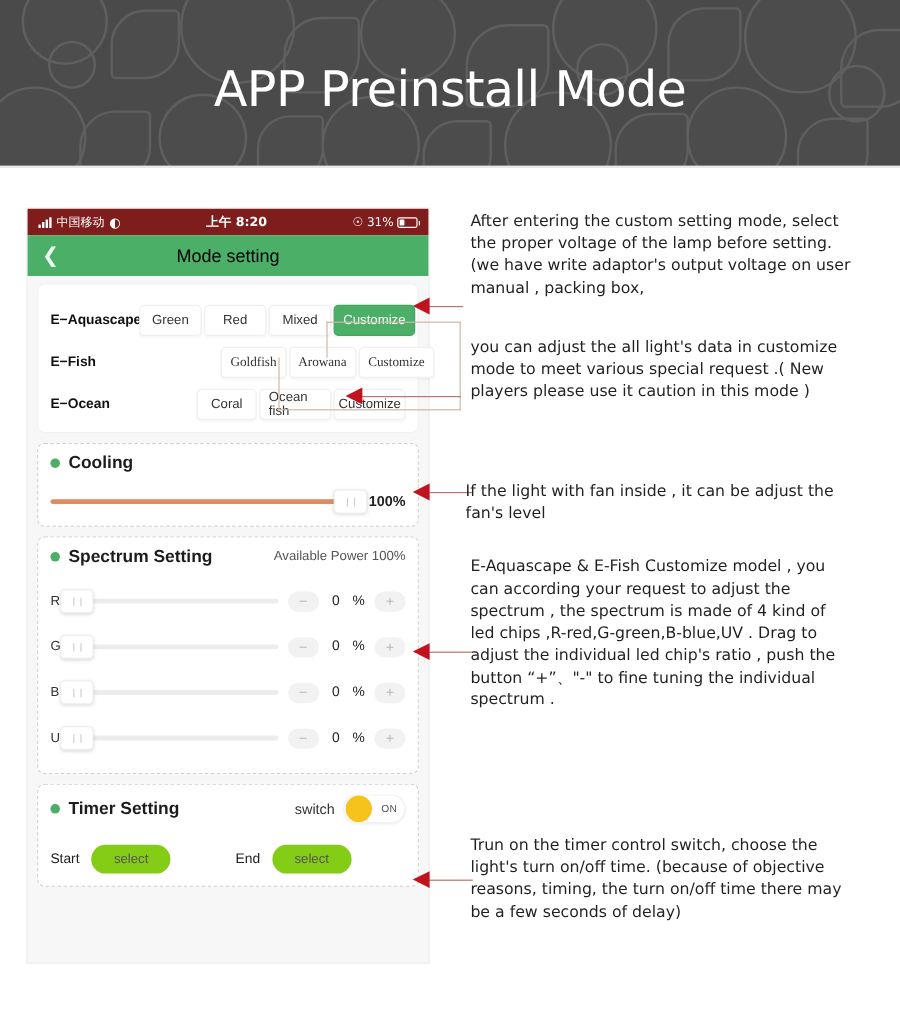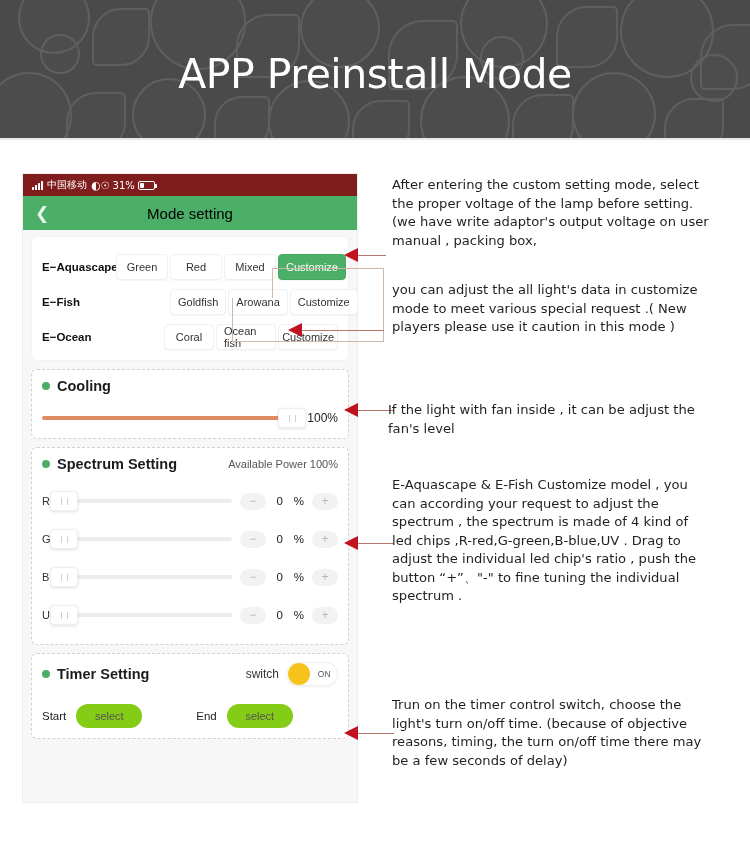--- a/index.html
+++ b/index.html
@@ -131,21 +131,21 @@
     display:flex; align-items:center; justify-content:center;
     font-size:11px; color:#333;
     background:#ffffff; border:1px solid #f0f0f0;
     border-radius:4px; padding:0 7px; cursor:pointer;
     box-shadow:0 1px 1px rgba(0,0,0,0.035);
   }
   .chip.selected {
     background:#4caf68; color:#ffffff; border-color:#43a75e;
   }
   .mode-row.r1 .chip { min-width:52px; }
-  .mode-row.r2 .mode-btns { margin-left:54px; }
+  .mode-row.r2 .mode-btns { margin-left:68px;font-family:Liberation Serif, serif; }
   .mode-row.r3 .mode-btns { margin-left:48px; }
 
   
   .slider-row { display:flex; align-items:center; margin-top:14px; }
   .track-wrap { position:relative; flex:1; height:20px; display:flex; align-items:center; }
   .track {
     height:4px; width:100%; background:#ececec; border-radius:2px; position:relative;
   }
   .track .fill {
     position:absolute; left:0; top:0; height:100%;
@@ -156,21 +156,21 @@
     width:28px; height:20px; background:#ffffff;
     border:1px solid #efefef; border-radius:4px;
     box-shadow:0 1px 3px rgba(0,0,0,0.12);
     display:flex; align-items:center; justify-content:center;
     cursor:pointer;
   }
   .knob::before {
     content:""; width:5px; height:7px;
     border-left:1px solid #cfcfcf; border-right:1px solid #cfcfcf;
   }
-  .pct { width:46px; text-align:right; font-size:12px; color:#222; font-weight:normal; }
+  .pct { width:46px; text-align:right; font-size:12px; color:#222; font-weight:bold; }
 
   .avail { font-size:11px; color:#555; }
 
   
   .spec-row { display:flex; align-items:center; height:38px; }
   .spec-lab { width:22px; font-size:11px; color:#333; flex:0 0 auto; }
   .spec-track-wrap { position:relative; flex:1; height:20px; display:flex; align-items:center; margin-right:8px; }
   .spec-ctrl { display:flex; align-items:center; gap:8px; }
   .rnd-btn {
     width:26px; height:17px; border-radius:9px;
@@ -269,20 +269,21 @@
     <div class="sb-left">
       <span class="sb-bars">
           <i></i>
           <i></i>
           <i></i>
           <i></i>
         </span>
       <span class="sb-carrier">中国移动</span>
       <span class="sb-wifi">◐</span>
     </div>
+    <div class="sb-center">上午 8:20</div>
     <div class="sb-right">
       <span>☉</span>
       <span>31%</span>
       <span class="sb-batt">
           <i></i>
         </span>
     </div>
   </div>
 
   <div class="navbar">
@@ -453,14 +454,14 @@
 
 <div class="leader h" style="left:356px; top:543px; width:38px;"></div>
 <div class="arrow" style="left:344px; top:536px;"></div>
 
 <div class="leader h" style="left:356px; top:733px; width:38px;"></div>
 <div class="arrow" style="left:344px; top:726px;"></div>
 
 <div class="note" style="left:392px; top:176px;">After entering the custom setting mode, select the proper voltage of the lamp before setting.  (we have write adaptor's output voltage on user manual , packing box,</div>
 <div class="note" style="left:392px; top:281px;">you can adjust the all light's data in customize mode to meet various special request .( New players please use it caution in this mode )</div>
 <div class="note" style="left:388px; top:401px;">If the light with fan inside , it can be adjust the fan's level</div>
-<div class="note" style="left:392px; top:476px; width:312px;">E-Aquascape &amp; E-Fish Customize model , you can according your request to adjust the spectrum , the spectrum is made of 4 kind of led chips ,R-red,G-green,B-blue,UV . Drag to adjust the individual led chip's ratio , push the button “+”、"-"  to fine tuning the individual spectrum .</div>
+<div class="note" style="left:392px; top:464px; width:312px;">E-Aquascape &amp; E-Fish Customize model , you can according your request to adjust the spectrum , the spectrum is made of 4 kind of led chips ,R-red,G-green,B-blue,UV . Drag to adjust the individual led chip's ratio , push the button “+”、"-"  to fine tuning the individual spectrum .</div>
 <div class="note" style="left:392px; top:696px;">Trun on the timer control switch, choose the light's turn on/off time. (because of objective reasons, timing, the turn on/off time there may be a few seconds of delay)</div>
 
 </body></html>

